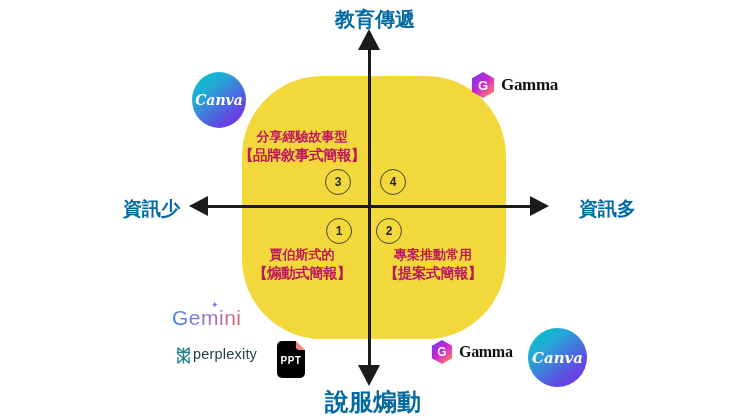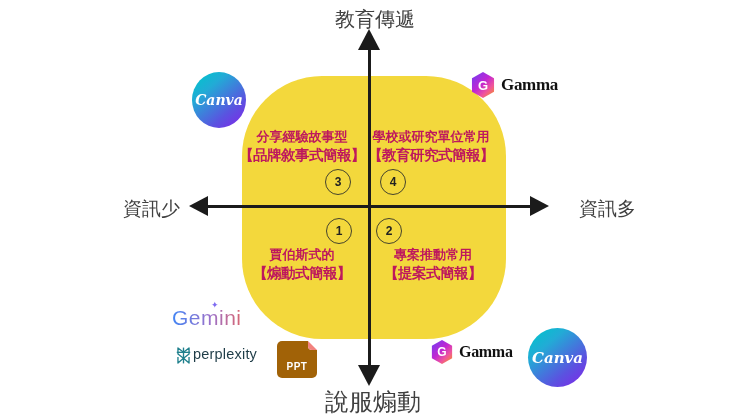--- a/index.html
+++ b/index.html
@@ -17,21 +17,21 @@
   
   .v-line { position:absolute; left:368px; top:48px; width:3px; height:320px; background:#1B1B1B; }
   .h-line { position:absolute; left:206px; top:205px; width:326px; height:3px; background:#1B1B1B; }
   .arr { position:absolute; width:0; height:0; }
   .arr-up    { left:358px; top:29px;  border-left:11px solid transparent; border-right:11px solid transparent; border-bottom:21px solid #1B1B1B; }
   .arr-down  { left:358px; top:365px; border-left:11px solid transparent; border-right:11px solid transparent; border-top:21px solid #1B1B1B; }
   .arr-left  { left:189px; top:196px; border-top:10px solid transparent; border-bottom:10px solid transparent; border-right:19px solid #1B1B1B; }
   .arr-right { left:530px; top:196px; border-top:10px solid transparent; border-bottom:10px solid transparent; border-left:19px solid #1B1B1B; }
 
   
-  .axis-label { position:absolute; color:#404040; font-weight:normal; white-space:nowrap; }
+  .axis-label { position:absolute; color:#0369a1; font-weight:bold; white-space:nowrap; }
   .axis-top    { left:300px; top:6px;  width:150px; text-align:center; font-size:20px; }
   .axis-bottom { left:298px; top:386px; width:150px; text-align:center; font-size:24px; }
   .axis-left   { left:110px; top:196px; width:70px; text-align:right; font-size:19px; }
   .axis-right  { left:566px; top:196px; width:70px; text-align:right; font-size:19px; }
 
   
   .q-block { position:absolute; width:170px; text-align:center; color:#be185d; line-height:19px; }
   .q-line1 { font-size:13px; font-weight:bold; }
   .q-line2 { font-size:14.5px; font-weight:bold; letter-spacing:-0.5px; }
   .q-tl { left:217px; top:127px; }
@@ -83,23 +83,23 @@
     -webkit-background-clip:text; background-clip:text; color:transparent;text-decoration:underline;
   }
   .gemini-sparkle { position:absolute; left:39px; top:-6px; font-size:9px; color:#7E6BF1; }
 
   
   .pplx-logo { position:absolute; left:174px; top:346px; display:flex; align-items:flex-start; }
   .pplx-word { color:#1E3C47; font-size:14.5px; font-weight:500; letter-spacing:0.2px; }
 
   
   .ppt-file {
-    position:absolute; left:277px; top:341px; width:40px; height:37px;
-    background:#a16207; border-radius:5px;
-    display:flex; align-items:flex-end; justify-content:center; padding-bottom:6px;
+    position:absolute; left:277px; top:341px; width:28px; height:37px;
+    background:#000000; border-radius:5px;
+    display:flex; align-items:flex-end; justify-content:center; padding-bottom:12px;
   }
   .ppt-file::after {
     content:""; position:absolute; right:0; top:0; width:0; height:0;
     border-left:9px solid #F2827E; border-top:9px solid #ffffff;
     border-bottom-left-radius:4px;
   }
   .ppt-word { color:#ffffff; font-weight:bold; font-size:10px; letter-spacing:0.5px; }
 </style>
 </head>
 <body>
@@ -116,24 +116,20 @@
   <div class="arr arr-right"></div>
 
   <div class="axis-label axis-top">教育傳遞</div>
   <div class="axis-label axis-bottom">說服煽動</div>
   <div class="axis-label axis-left">資訊少</div>
   <div class="axis-label axis-right">資訊多</div>
 
   <div class="q-block q-tl">
     <div class="q-line1">分享經驗故事型</div>
     <div class="q-line2">【品牌敘事式簡報】</div>
-  </div>
-  <div class="q-block q-tr">
-    <div class="q-line1">學校或研究單位常用</div>
-    <div class="q-line2">【教育研究式簡報】</div>
   </div>
   <div class="q-block q-bl">
     <div class="q-line1">賈伯斯式的</div>
     <div class="q-line2">【煽動式簡報】</div>
   </div>
   <div class="q-block q-br">
     <div class="q-line1">專案推動常用</div>
     <div class="q-line2">【提案式簡報】</div>
   </div>
 

